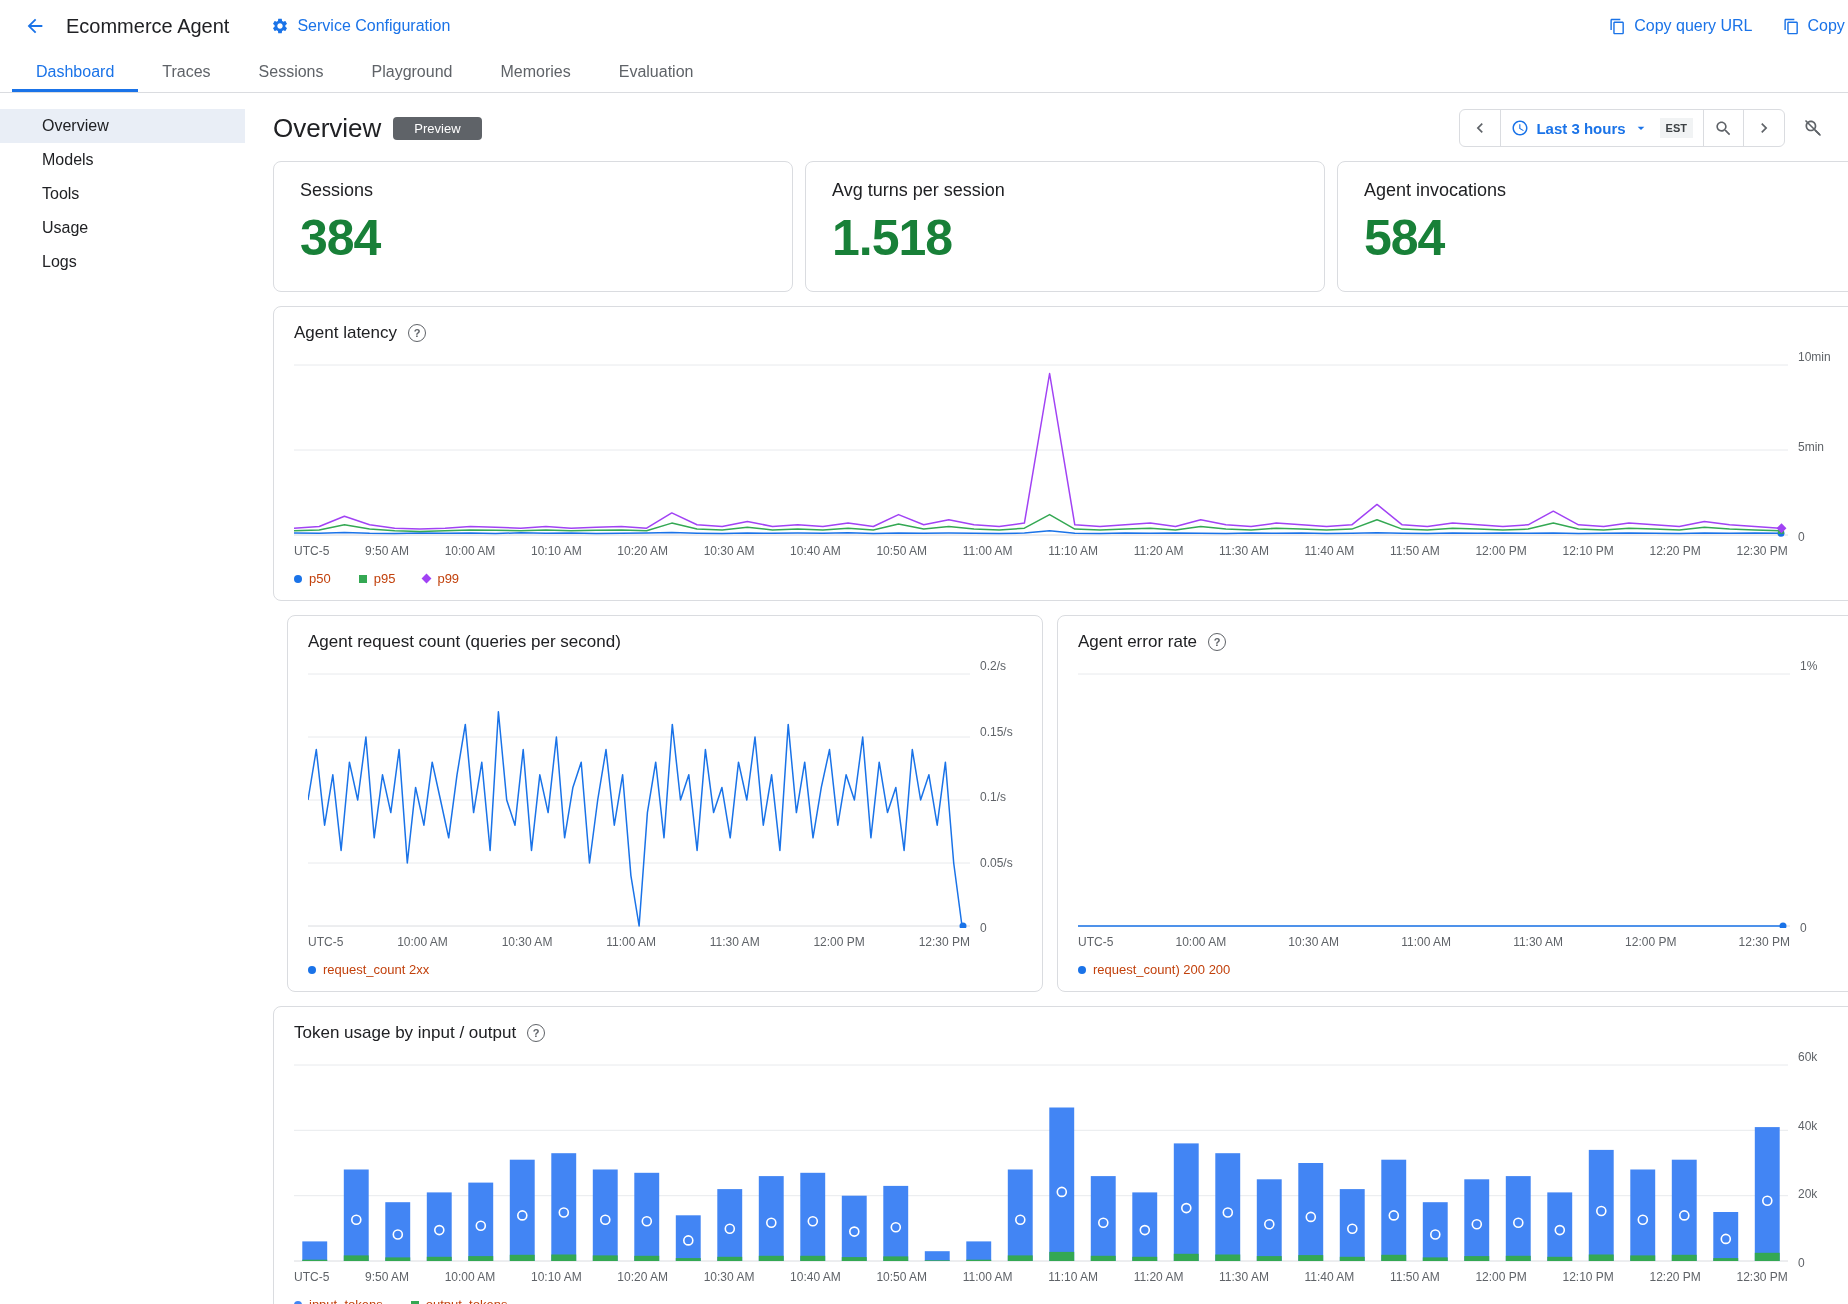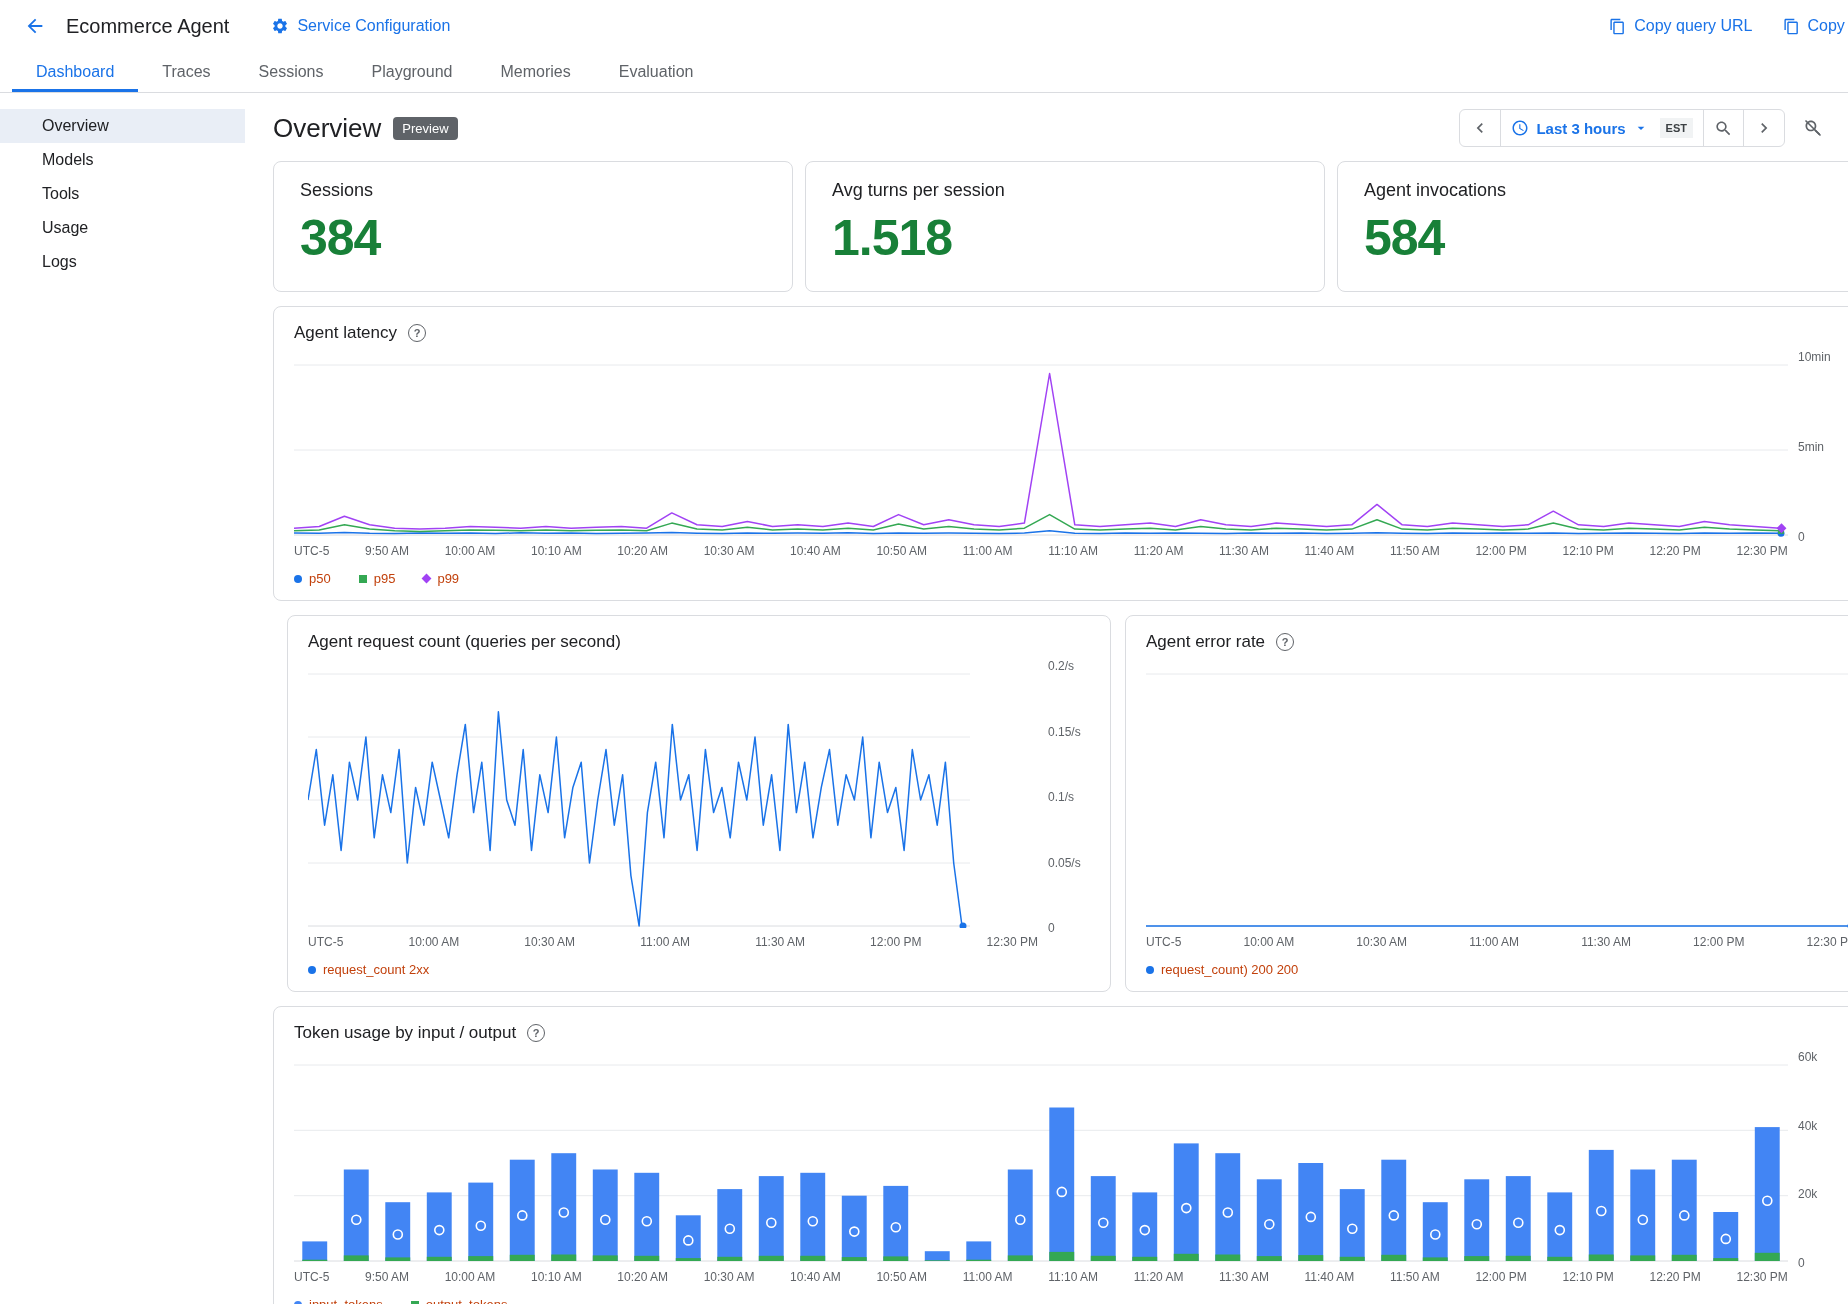--- a/index.html
+++ b/index.html
@@ -21,37 +21,37 @@
   .tab.active { color:#1a73e8; box-shadow: inset 0 -3px 0 #1a73e8; }
   
   .body-row { display:flex; height:1211px; }
   .sidebar { width:245px; flex:none; padding-top:16px; }
   .side-item { height:34px; display:flex; align-items:center; padding-left:42px; font-size:16px; cursor:pointer; }
   .side-item.active { background:#e9eef6; }
   .main { flex:1; overflow:hidden; padding:16px 0 0 28px; }
   
   .page-header { display:flex; align-items:center; width:1556px; margin-bottom:14px; }
   .page-title { font-size:26px; }
-  .preview-badge { background:#5f6368; color:#fff; font-size:13px; border-radius:4px; padding:4px 9px; margin-left:12px; }
+  .preview-badge { background:#5f6368; color:#fff; font-size:13px; border-radius:4px; padding:4px 21px; margin-left:12px; }
   .toolbar { margin-left:auto; display:flex; align-items:center; gap:12px; }
   .toolbar-group { display:flex; align-items:center; border:1px solid #dadce0; border-radius:6px; height:38px; overflow:hidden; }
   .tg-seg { display:flex; align-items:center; height:100%; padding:0 10px; cursor:pointer; gap:7px; }
   .tg-seg + .tg-seg { border-left:1px solid #dadce0; }
   .time-label { color:#1a73e8; font-size:15px; font-weight:bold; white-space:nowrap; }
   .tz-chip { background:#f1f3f4; border-radius:0; font-size:11px; font-weight:bold; color:#3c4043; padding:4px 6px; margin-left:4px; }
   
   .card { border:1px solid #dadce0; border-radius:8px; background:#fff; }
   .stats-row { display:flex; gap:12px; width:1620px; margin-bottom:14px; }
   .stat-card { width:520px; flex:none; height:131px; padding:18px 26px; }
   .stat-label { font-size:18px; }
   .stat-value { font-size:50px; font-weight:bold; color:#188038; margin-top:8px; letter-spacing:-1px; }
   .chart-card { padding:16px 20px 14px 20px; }
   .latency-card { width:1588px; margin-bottom:14px; }
   .row2 { display:flex; gap:14px; margin-left:14px; width:1576px; margin-bottom:14px; }
-  .req-card { width:824px; flex:none; }
+  .req-card { width:756px; flex:none; }
   .err-card { width:806px; flex:none; }
   .token-card { width:1588px; }
   .chart-head { display:flex; align-items:center; gap:11px; font-size:17px; margin-bottom:14px; }
   .help { width:18px; height:18px; border:1.5px solid #5f6368; border-radius:50%; font-size:11px; font-weight:bold;
           display:flex; align-items:center; justify-content:center; color:#5f6368; flex:none; }
   .plot-row { display:flex; }
   .plot { flex:1; position:relative; }
   .plot-short { height:180px; }
   .plot-tall { height:262px; }
   .plot-mid { height:206px; }

